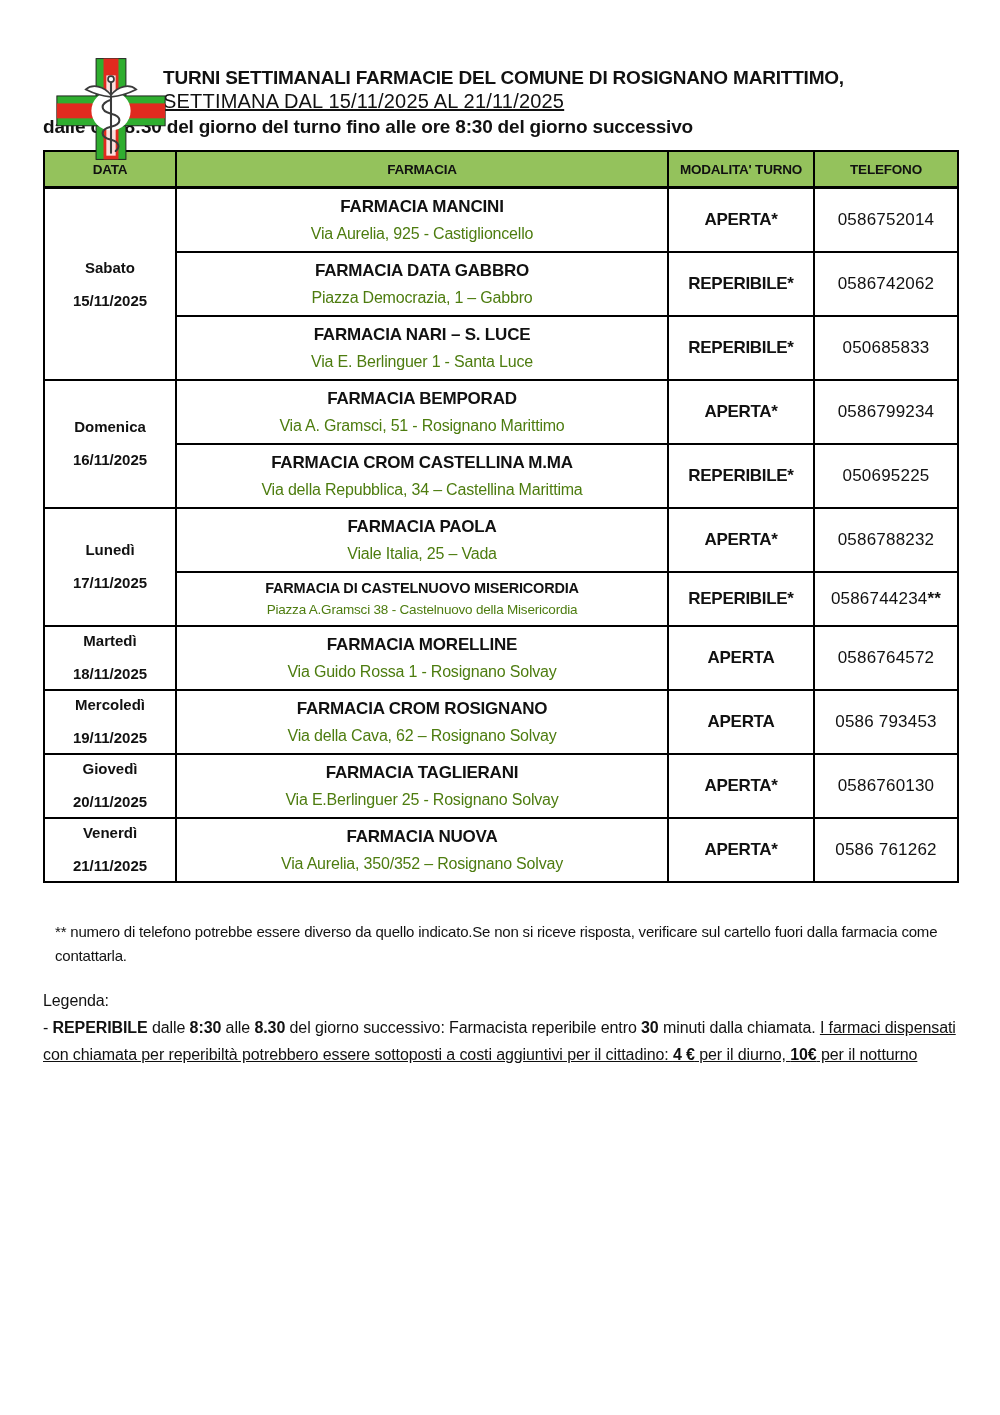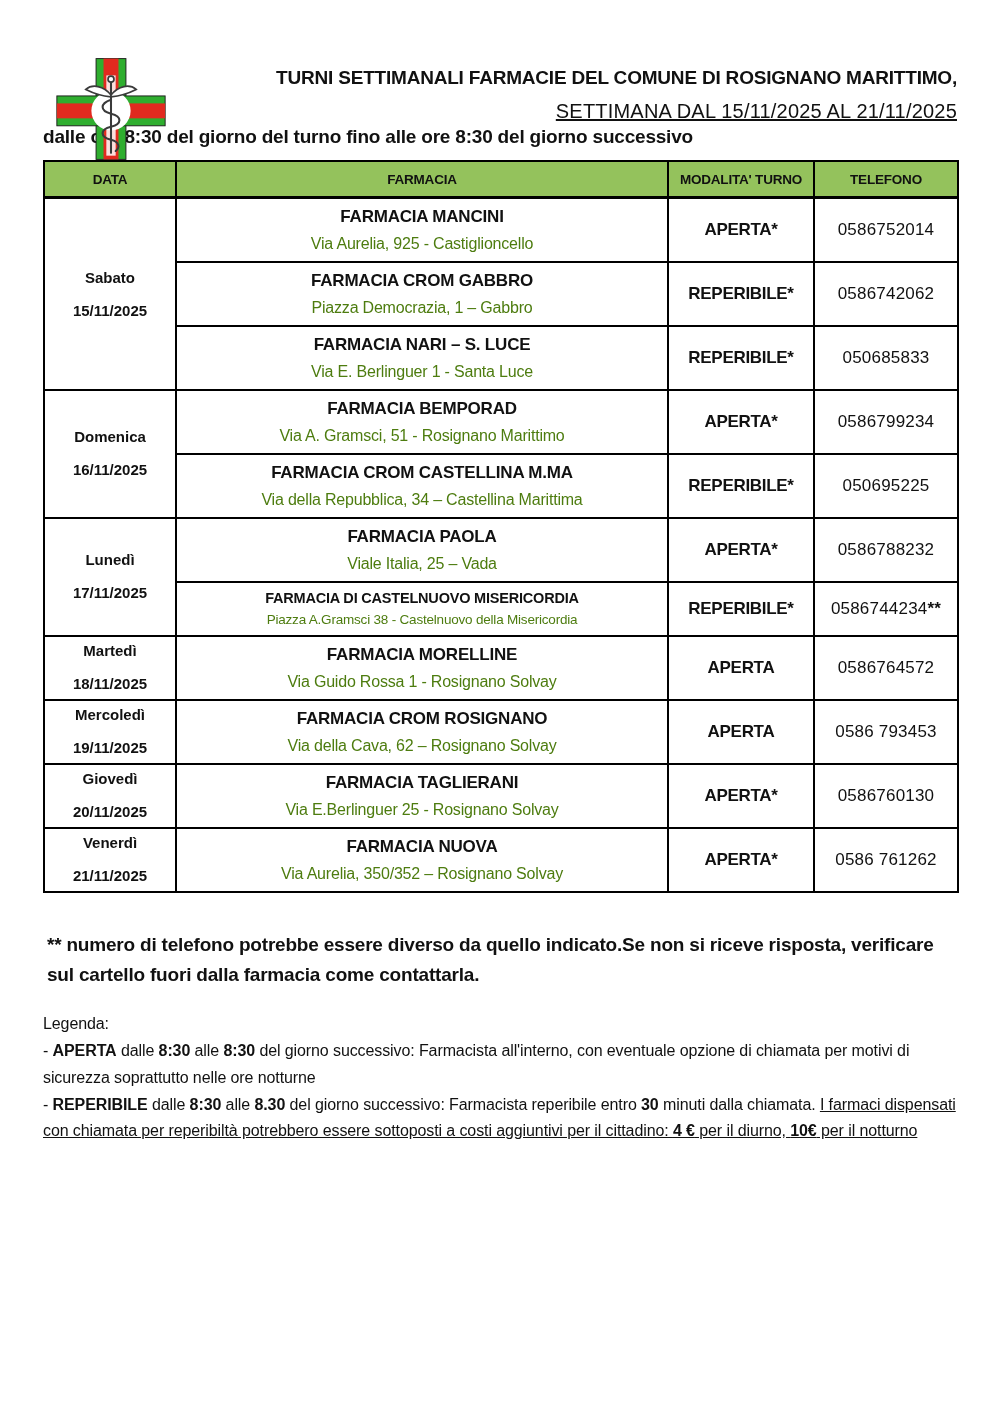--- a/index.html
+++ b/index.html
@@ -13,23 +13,23 @@
   body{
     width:1000px;height:1415px;overflow:hidden;
     font-family:"Liberation Sans","DejaVu Sans",sans-serif;
     color:var(--ink);
   }
   .page{width:1000px;height:1415px;padding:54px 43px 30px;position:relative;}
 
   
   .doc-header{position:relative;}
   .logo{position:absolute;left:12px;top:2px;width:112px;height:106px;}
-  .titles{margin-left:120px;text-align:right;padding-top:12px;}
+  .titles{margin-left:120px;text-align:left;padding-top:12px;}
   .title{font-weight:bold;font-size:19px;line-height:1.26;letter-spacing:-0.2px;}
-  .week{font-size:20px;margin-top:10px;text-decoration:underline;letter-spacing:0.2px;}
+  .week{font-size:20px;text-decoration:underline;letter-spacing:0.2px;}
   .hours{text-align:left;font-weight:bold;font-size:19px;margin-top:3px;letter-spacing:-0.2px;}
 
   
   table.shifts{border-collapse:collapse;table-layout:fixed;width:914px;margin-top:12px;}
   .shifts th,.shifts td{border:2px solid #000;padding:2px 4px;text-align:center;vertical-align:middle;}
   .shifts thead th{
     background:var(--green);
     height:37px;font-weight:bold;font-size:13.5px;letter-spacing:-0.2px;
     border-bottom:3px solid #000;white-space:nowrap;overflow:hidden;
   }
@@ -41,21 +41,21 @@
   tr.compact td{height:54px;}
   tr.compact .farm-name{font-size:14.5px;}
   tr.compact .farm-addr{font-size:13.5px;margin-top:6px;}
   .mode-cell{font-weight:bold;font-size:17px;letter-spacing:-0.3px;}
   .phone-cell{font-size:17px;letter-spacing:0.2px;}
   .phone-cell b{font-weight:bold;}
 
   
   .note{letter-spacing:-0.2px;}
   .note1{font-weight:bold;font-size:18px;line-height:1.5;margin:15px 0 0;}
-  .note2{font-weight:bold;font-size:19px;line-height:1.58;margin:37px 4px 0;}
+  .note2{font-weight:normal;font-size:15px;line-height:1.58;margin:37px 12px 0;}
   .legend{margin-top:21px;font-size:16px;line-height:1.68;letter-spacing:-0.1px;}
   .legend b{font-weight:bold;}
   .legend .u{text-decoration:underline;}
 </style>
 </head>
 <body>
 
 <div class="page">
 
   <header class="doc-header">
@@ -112,21 +112,21 @@
           </td>
           <td class="farm-cell">
             <div class="farm-name">FARMACIA MANCINI</div>
             <div class="farm-addr">Via Aurelia, 925 - Castiglioncello</div>
           </td>
           <td class="mode-cell">APERTA*</td>
           <td class="phone-cell">0586752014</td>
         </tr>
         <tr>
           <td class="farm-cell">
-            <div class="farm-name">FARMACIA CROM GABBRO</div>
+            <div class="farm-name">FARMACIA DATA GABBRO</div>
             <div class="farm-addr">Piazza Democrazia, 1 – Gabbro</div>
           </td>
           <td class="mode-cell">REPERIBILE*</td>
           <td class="phone-cell">0586742062</td>
         </tr>
         <tr>
           <td class="farm-cell">
             <div class="farm-name">FARMACIA NARI – S. LUCE</div>
             <div class="farm-addr">Via E. Berlinguer 1 - Santa Luce</div>
           </td>
@@ -221,17 +221,16 @@
           <td class="mode-cell">APERTA*</td>
           <td class="phone-cell">0586 761262</td>
         </tr>
       </tbody>
   </table>
 
   <p class="note note2">** numero di telefono potrebbe essere diverso da quello indicato.Se non si riceve risposta, verificare sul cartello fuori dalla farmacia come contattarla.</p>
 
   <div class="legend">
     <div>Legenda:</div>
-    <div id="legend-aperta"><span>- </span><b>APERTA</b><span> dalle </span><b>8:30</b><span> alle </span><b>8:30</b><span> del giorno successivo: Farmacista all'interno, con eventuale opzione di chiamata per motivi di sicurezza soprattutto nelle ore notturne</span></div>
     <div id="legend-reperibile"><span>- </span><b>REPERIBILE</b><span> dalle </span><b>8:30</b><span> alle </span><b>8.30</b><span> del giorno successivo: Farmacista reperibile entro </span><b>30</b><span> minuti dalla chiamata. </span><span class="u">I farmaci dispensati con chiamata per reperibiltà potrebbero essere sottoposti a costi aggiuntivi per il cittadino: </span><b class="u">4 €</b><span class="u"> per il diurno, </span><b class="u">10€</b><span class="u"> per il notturno</span></div>
   </div>
 
 </div>
 
 </body></html>

